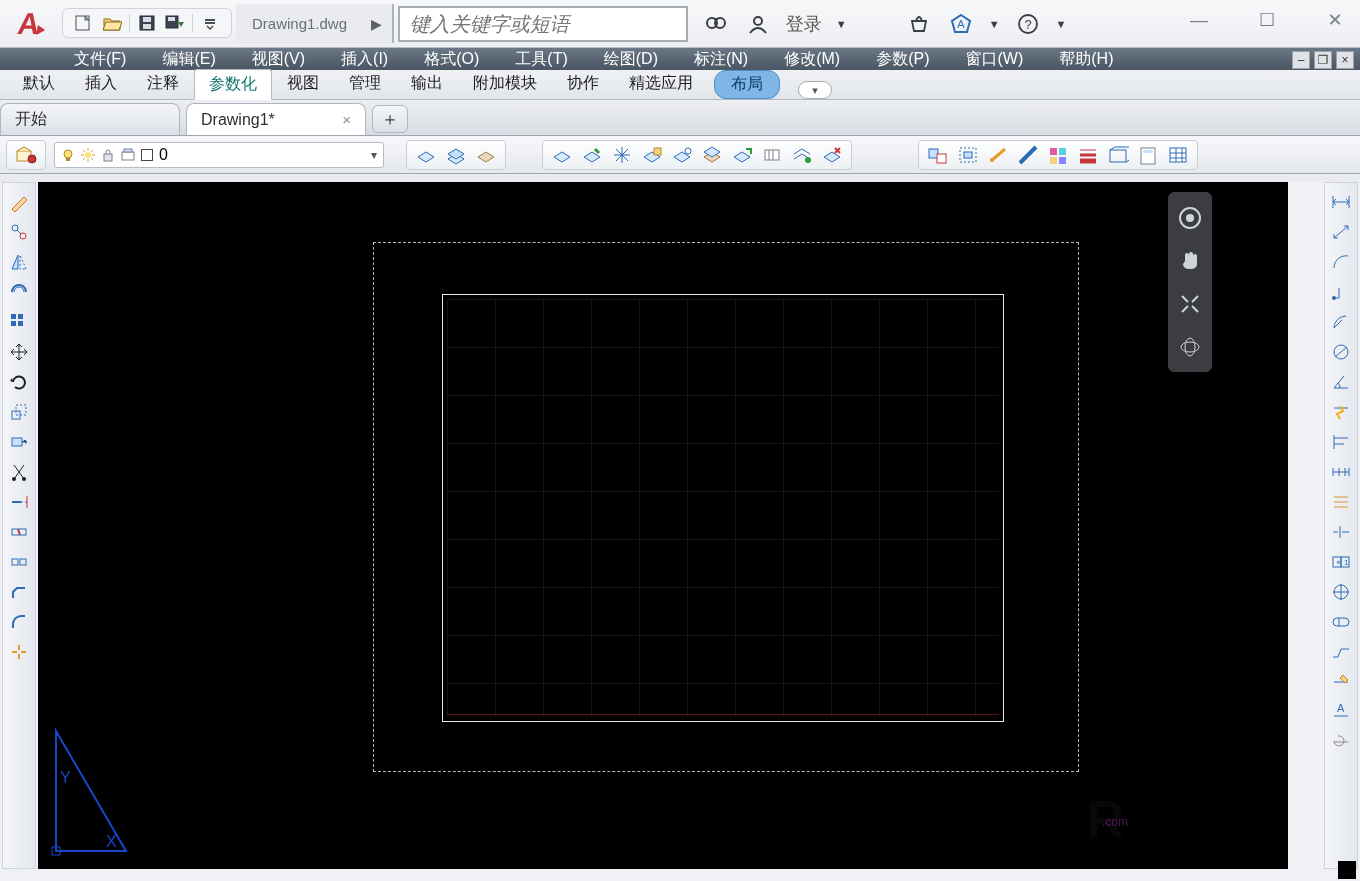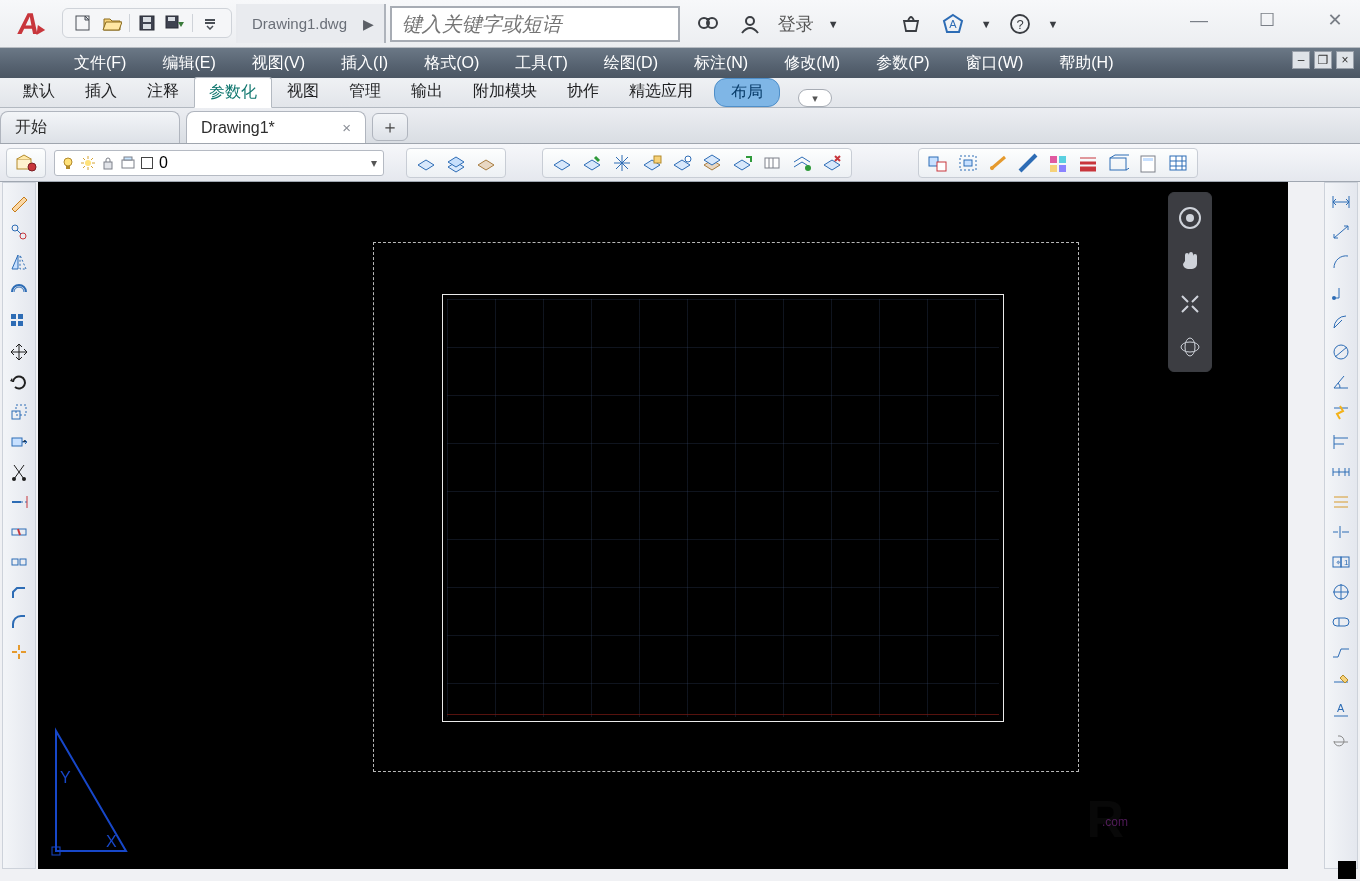--- a/index.html
+++ b/index.html
@@ -9,36 +9,36 @@
   
   .titlebar { height: 48px; display: flex; align-items: stretch; background: linear-gradient(#f7f8fa, #eceef1); border-bottom: 1px solid #b7bcc2; }
   .logo { width: 58px; display: flex; align-items: center; justify-content: center; }
   .logo-a { font: 900 30px/1 "Arial Black", Arial; color: #c8363c; transform: skewX(-8deg); position: relative; }
   .logo-a::after { content:""; position:absolute; right:-6px; bottom:4px; border-left:8px solid #c8363c; border-top:5px solid transparent; border-bottom:5px solid transparent; }
   .qat { display:flex; align-items:center; gap:6px; padding:0 10px; background:#f5f6f8; border:1px solid #cfd3d9; border-radius:6px; margin:8px 4px; height:30px; }
   .qat .qbtn { width:22px; height:22px; display:flex; align-items:center; justify-content:center; cursor:pointer; border-radius:3px; }
   .qat .divider { width:1px; height:18px; background:#cfd3d9; }
   svg { display:block; }
 
-  .title-center { flex:0 0 auto; display:flex; align-items:center; gap:4px; padding:0 6px; border-right:2px solid #aeb3bb; border-left:2px solid #e8eaee; background:#e9ebef; margin:4px 0; }
+  .title-center { flex:0 0 auto; display:flex; align-items:center; gap:12px; padding:0 6px; border-right:2px solid #aeb3bb; border-left:2px solid #e8eaee; background:#e9ebef; margin:4px 0; }
   .doc-title { font-size:15px; color:#6a6f78; padding:4px 8px; }
   .doc-tri { color:#5b5f66; font-size:14px; padding:0 4px; }
 
   .searchbox { flex:0 0 290px; margin:6px 4px; }
   .searchbox input { width:100%; height:34px; border:2px solid #a7acb4; background:#fff; font-style:italic; font-size:20px; color:#808790; padding:16px 10px; }
   .title-right { flex:1; display:flex; align-items:center; gap:14px; padding:12px 10px; }
   .title-right .ic { width:28px; height:28px; display:flex; align-items:center; justify-content:center; cursor:pointer; }
   .login { font-size:18px; color:#555; }
   .tri { font-size:11px; color:#3a3d42; align-self:center; }
 
   .winbtns { position:absolute; right:6px; top:4px; display:flex; gap:30px; }
   .winbtns span { width:38px; height:32px; display:flex; align-items:center; justify-content:center; color:#7a7f87; font-size:18px; cursor:pointer; }
 
   
-  .menubar { height:30px; background:linear-gradient(#6b7886,#566270 60%,#4b5663); display:flex; align-items:center; padding-left:68px; color:#fff; font-size:16px; gap:24px; position:relative; }
+  .menubar { height:22px; background:linear-gradient(#6b7886,#566270 60%,#4b5663); display:flex; align-items:center; padding-left:68px; color:#fff; font-size:16px; gap:24px; position:relative; }
   .menubar span { cursor:pointer; white-space:nowrap; padding:3px 6px; }
   .menubar .mdimax { position:absolute; right:6px; top:3px; display:flex; gap:4px; }
   .menubar .mdimax i { width:18px; height:18px; background:#dfe3e8; border:1px solid #99a0aa; display:inline-block; font-size:12px; color:#333; text-align:center; line-height:16px; font-style:normal; cursor:pointer;}
 
   
   .ribbontabs { height:30px; background:linear-gradient(#eff1f4,#e2e5ea); display:flex; align-items:flex-end; padding-left:8px; gap:0; font-size:16px; color:#1f2022; border-bottom:1px solid #b3b9c1; }
   .ribbontabs .tab { padding:4px 14px; cursor:pointer; border:1px solid transparent; white-space:nowrap; }
   .ribbontabs .tab.active { background:#fff; border:1px solid #b3b9c1; border-bottom:1px solid #fff; color:#0f766e; position:relative; top:1px; border-radius:3px 3px 0 0; }
   .ribbontabs .tab.blue { background:#7fb6e6; border:1px solid #4f8fc9; color:#073a68; border-radius:12px; margin-left:6px; padding:3px 16px; position:relative; top:0; }
   .ribbontabs .pill { margin-left:18px; width:34px; height:18px; border:1px solid #a7acb4; border-radius:9px; background:#fff; display:flex; align-items:center; justify-content:center; font-size:11px; color:#555; cursor:pointer; }

